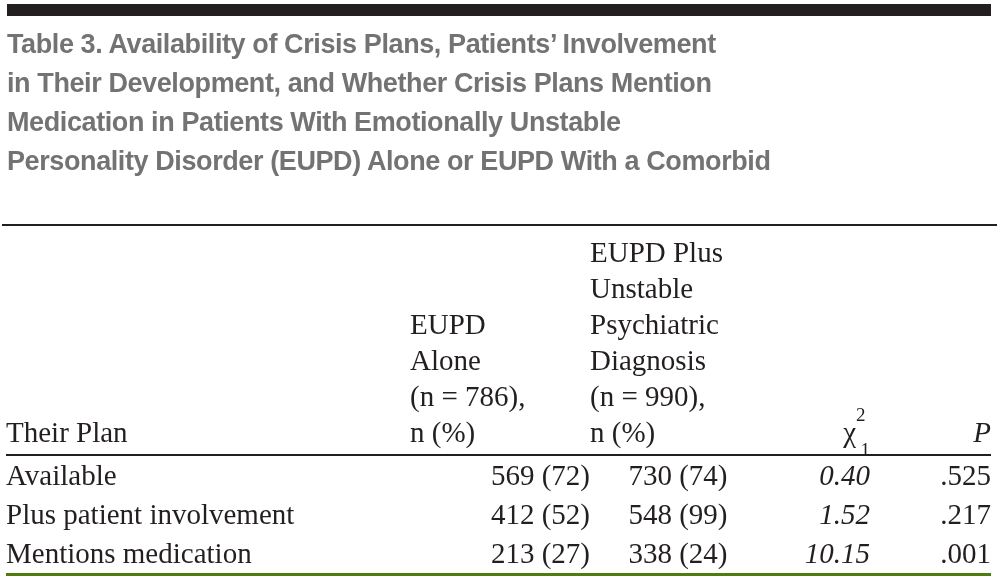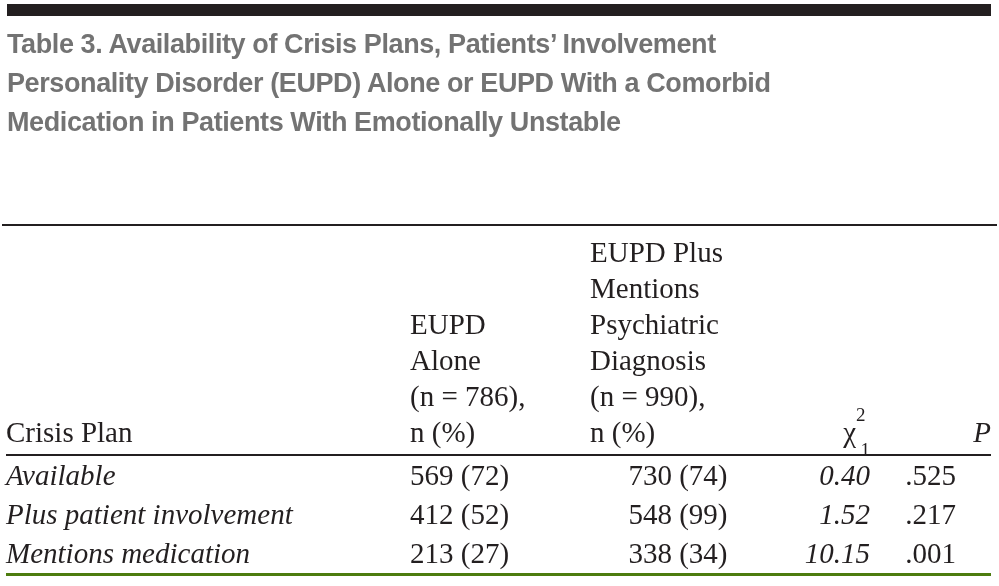--- a/index.html
+++ b/index.html
@@ -63,25 +63,25 @@
     line-height: 36px;
   }
   th.c1 { text-align: left; }
   th.c2, th.c3 { text-align: left; }
   th.c4 { text-align: right; padding-right: 2px; }
   th.c5 { text-align: right; padding-right: 34px; }
   table.data td {
     padding: 4px 0 5px 0;
     line-height: 30px;
   }
-  td.c1 { text-align: left; font-style: italic; }
-  td.c2 { text-align: left; }
+  td.c1 { text-align: left; }
+  td.c2 { text-align: right; }
   td.c3 { text-align: center; margin-top: 44px; }
   td.c4 { text-align: right; padding-right: 2px; font-style: italic; }
-  td.c5 { text-align: center; padding-right: 24px; }
+  td.c5 { text-align: right; padding-right: 24px; }
   tr.last td { border-bottom: 3px solid #4d7c0f; }
   .chi sup {
     font-size: 19px;
     position: relative;
     top: -10px;
     line-height: 0;
   }
   .chi sub {
     font-size: 19px;
     position: relative;
@@ -93,48 +93,49 @@
 </style>
 </head>
 <body>
 
 <div class="page">
 
   <div class="topbar"></div>
 
   <div class="title">
     <div>Table 3. Availability of Crisis Plans, Patients’ Involvement</div>
+    <div>in Their Development, and Whether Crisis Plans Mention</div>
+    <div>Medication in Patients With Emotionally Unstable</div>
     <div>Personality Disorder (EUPD) Alone or EUPD With a Comorbid</div>
-    <div>Medication in Patients With Emotionally Unstable</div>
   </div>
 
   <div class="title-rule"></div>
 
   <table class="data">
     <colgroup>
       <col style="width:404px">
       <col style="width:180px">
       <col style="width:176px">
       <col style="width:104px">
       <col style="width:121px">
     </colgroup>
     <thead>
       <tr>
         <th class="c1">
-          <div>Crisis Plan</div>
+          <div>Their Plan</div>
         </th>
         <th class="c2">
           <div>EUPD</div>
           <div>Alone</div>
           <div>(n = 786),</div>
           <div>n (%)</div>
         </th>
         <th class="c3">
           <div>EUPD Plus</div>
-          <div>Mentions</div>
+          <div>Unstable</div>
           <div>Psychiatric</div>
           <div>Diagnosis</div>
           <div>(n = 990),</div>
           <div>n (%)</div>
         </th>
         <th class="c4">
           <span class="chi"><span>χ</span><sup>2</sup><sub>1</sub></span>
         </th>
         <th class="c5">
           <span class="p-italic">P</span>
@@ -152,20 +153,20 @@
       <tr>
         <td class="c1">Plus patient involvement</td>
         <td class="c2">412 (52)</td>
         <td class="c3">548 (99)</td>
         <td class="c4">1.52</td>
         <td class="c5">.217</td>
       </tr>
       <tr class="last">
         <td class="c1">Mentions medication</td>
         <td class="c2">213 (27)</td>
-        <td class="c3">338 (34)</td>
+        <td class="c3">338 (24)</td>
         <td class="c4">10.15</td>
         <td class="c5">.001</td>
       </tr>
     </tbody>
   </table>
 
 </div>
 
 </body></html>

